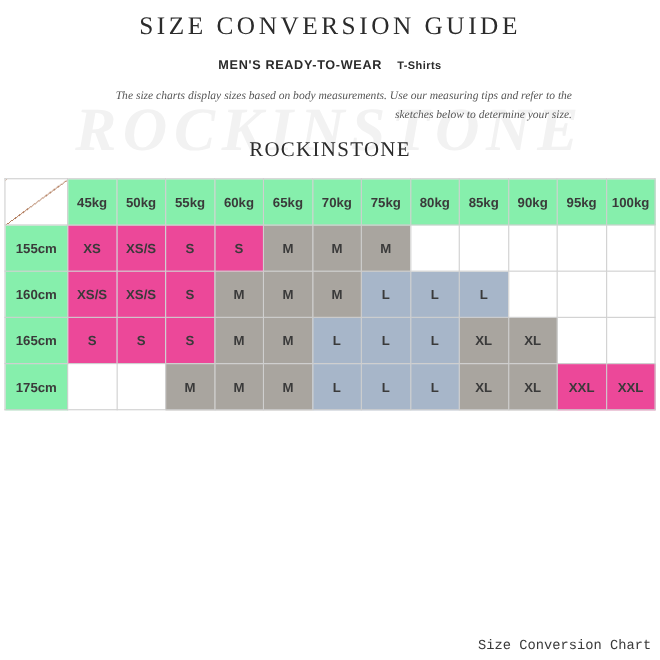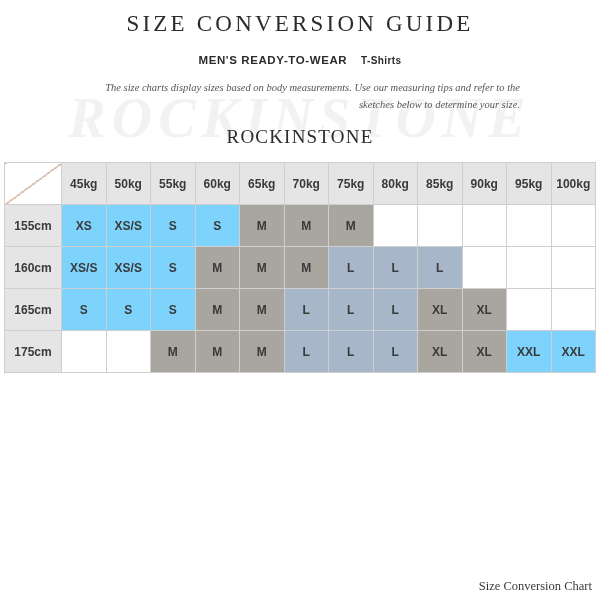--- a/index.html
+++ b/index.html
@@ -109,34 +109,34 @@
   td.corner {
     width: 56px;
     background:
       linear-gradient(to bottom right,
         rgba(0,0,0,0) 0%, rgba(0,0,0,0) 49.4%,
         #b07a5a 49.4%, #b07a5a 50.6%,
         rgba(0,0,0,0) 50.6%, rgba(0,0,0,0) 100%);
     height: 33px;
   }
   th.colhead, td.rowhead {
-    background: #e5e5e5;
+    background: #86efac;
     font-weight: bold;
   }
   th.colhead { height: 33px; }
   td.rowhead { width: 56px; margin-left: 43px; }
   td.c-empty { background: #ffffff; }
-  td.c-light { background: #7dd3fc; }
+  td.c-light { background: #ec4899; }
   td.c-gray  { background: #a9a59f; color: #3a3a3a; }
   td.c-blue  { background: #a7b6c9; color: #3a3a3a; }
   .footer {
     position: absolute;
     right: 8px;
     bottom: 6px;
-    font-family: Liberation Serif, serif;
+    font-family: Liberation Mono, monospace;
     font-size: 12.5px;
     color: #3a3a3a;
     z-index: 2;
     margin-left: 44px;
   }
 </style>
 </head>
 <body>
 
 <div class="page">

